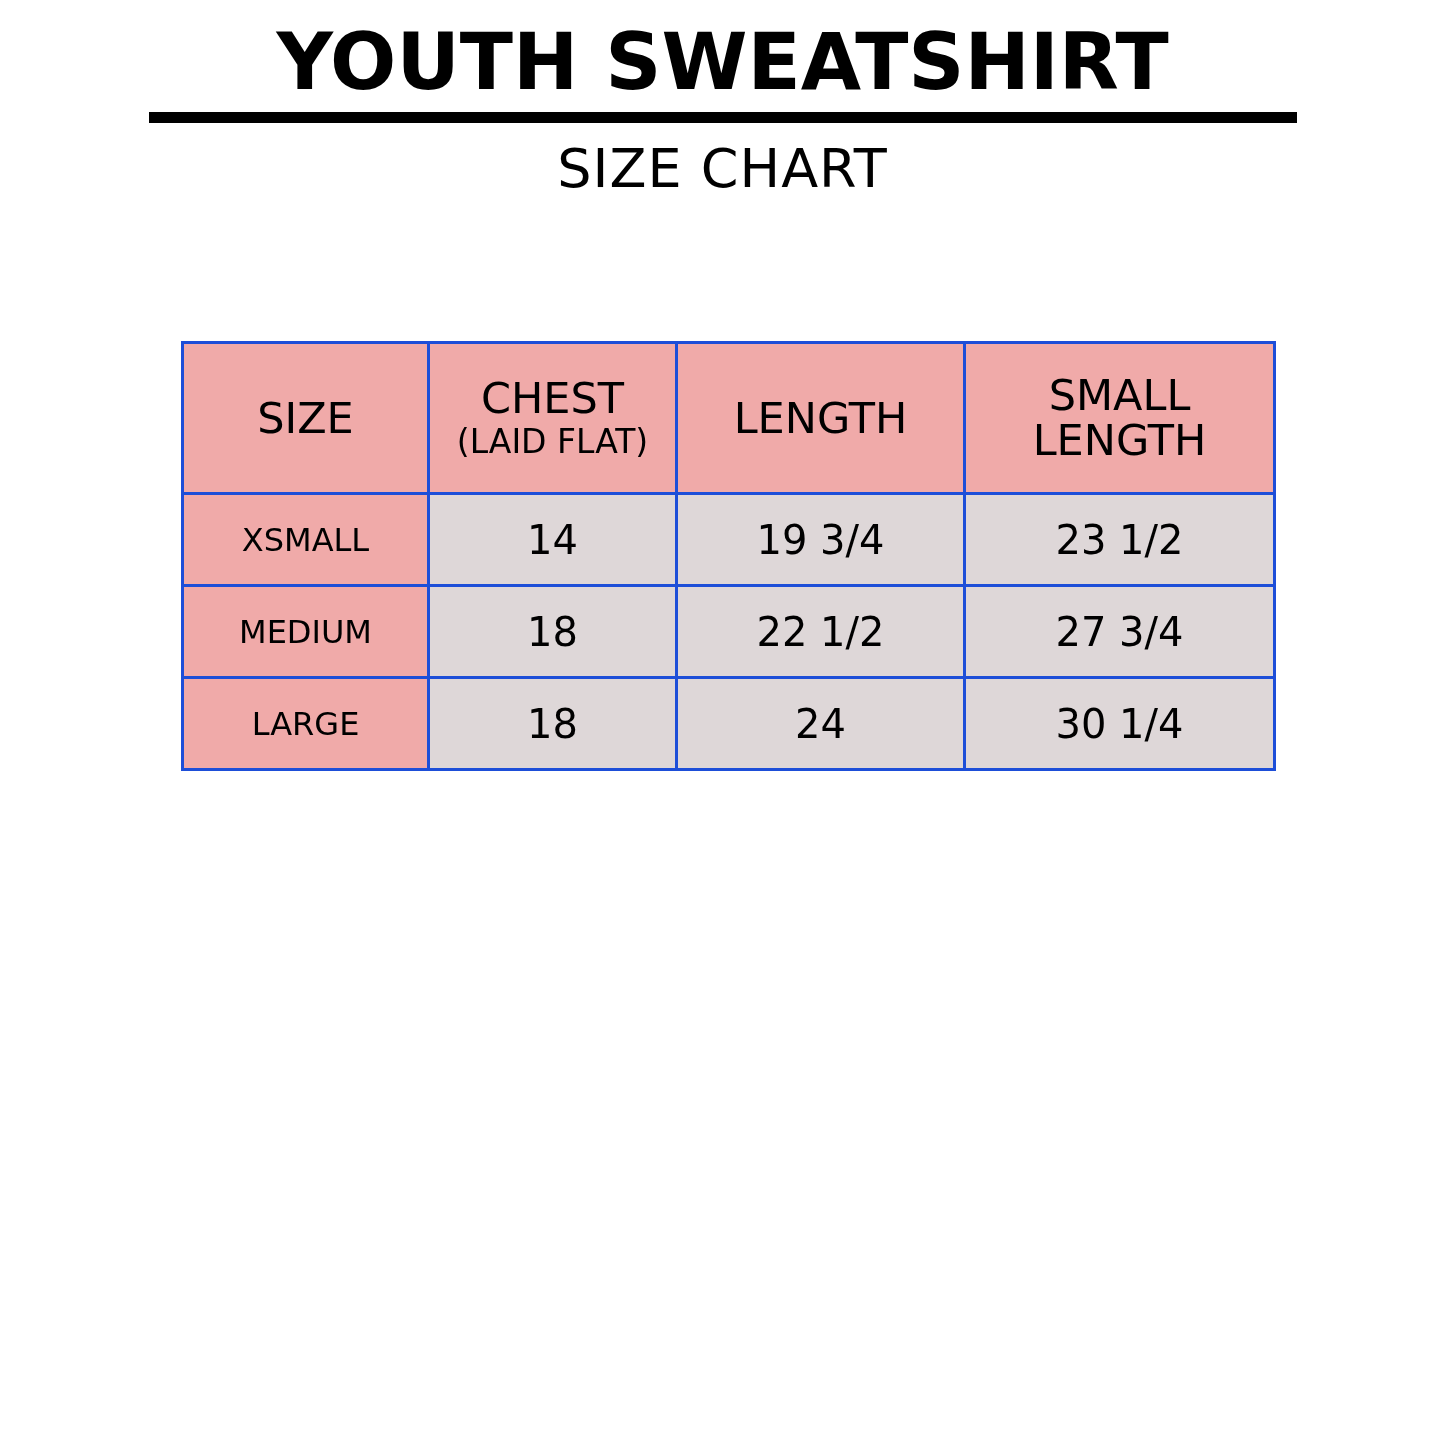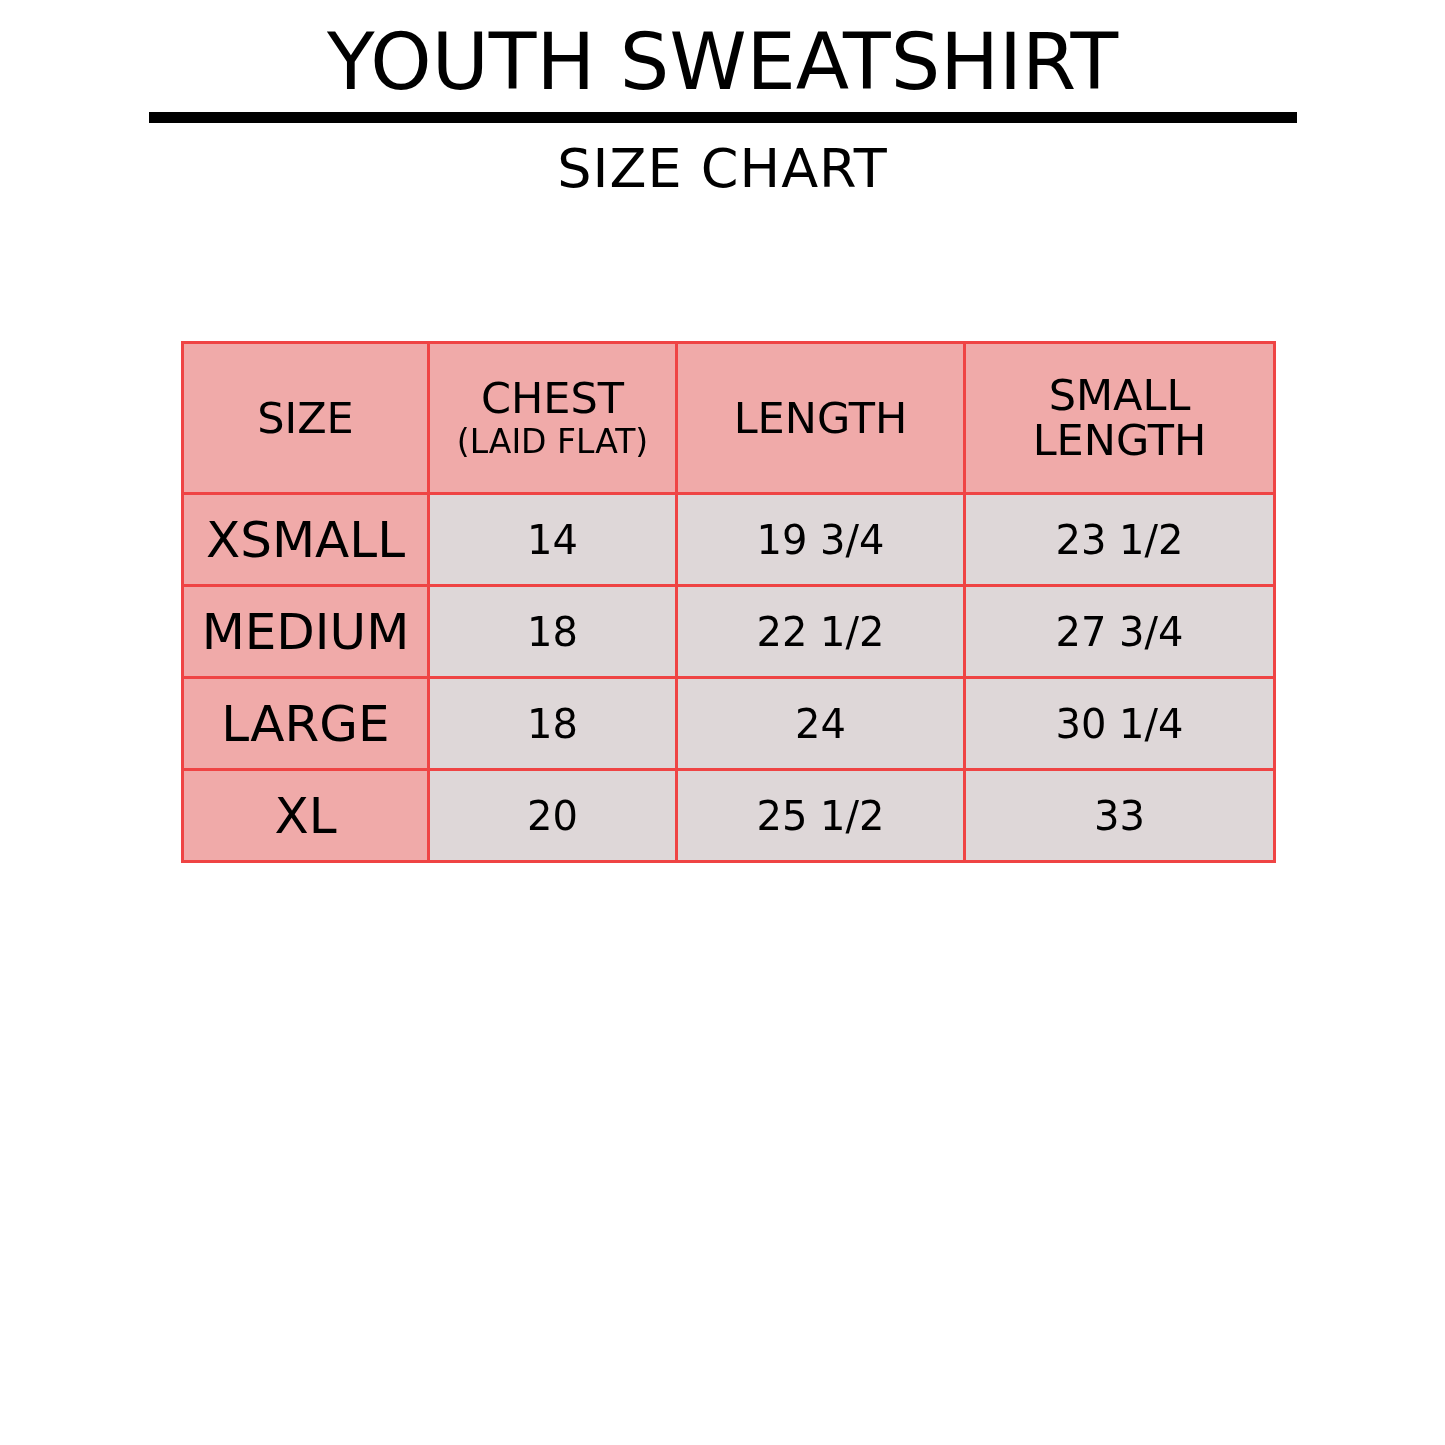--- a/index.html
+++ b/index.html
@@ -19,21 +19,21 @@
     width: 1445px;
     height: 1445px;
     position: relative;
   }
   .header {
     width: 100%;
     text-align: center;
   }
   .title {
     font-size: 78px;
-    font-weight: 400;
+    font-weight: 700;
     letter-spacing: 0px;
     line-height: 1.05;
     margin: 22px 0 0 0;
     padding: 0;
     text-align: center;
   }
   .title-rule {
     width: 1148px;
     height: 11px;
     background: #000000;
@@ -50,21 +50,21 @@
     left: 181px;
     top: 319px;
     width: 1092px;
   }
   table.size-chart {
     border-collapse: collapse;
     width: 1092px;
     table-layout: fixed;
   }
   table.size-chart td, table.size-chart th {
-    border: 3px solid #ef4444;
+    border: 3px solid #1d4ed8;
     text-align: center;
     vertical-align: middle;
     padding: 0;
     font-weight: 400;
   }
   col.c-size { width: 246px; }
   col.c-chest { width: 248px; }
   col.c-length { width: 288px; }
   col.c-sleeve { width: 310px; }
 
@@ -80,21 +80,21 @@
     line-height: 1.05;
     margin-top: 4px;
   }
   tbody td {
     height: 89px;
     font-size: 40px;
     background: #ded7d8;
   }
   tbody td.size-cell {
     background: #f0aaa9;
-    font-size: 50px;
+    font-size: 32px;
   }
 </style>
 </head>
 <body>
 
 <div class="page">
 
   <div class="header">
     <h1 class="title">YOUTH SWEATSHIRT</h1>
     <div class="title-rule"></div>
@@ -138,23 +138,17 @@
           <td>18</td>
           <td>22 1/2</td>
           <td>27 3/4</td>
         </tr>
         <tr>
           <td class="size-cell">LARGE</td>
           <td>18</td>
           <td>24</td>
           <td>30 1/4</td>
         </tr>
-        <tr>
-          <td class="size-cell">XL</td>
-          <td>20</td>
-          <td>25 1/2</td>
-          <td>33</td>
-        </tr>
       </tbody>
     </table>
   </div>
 
 </div>
 
 </body></html>

